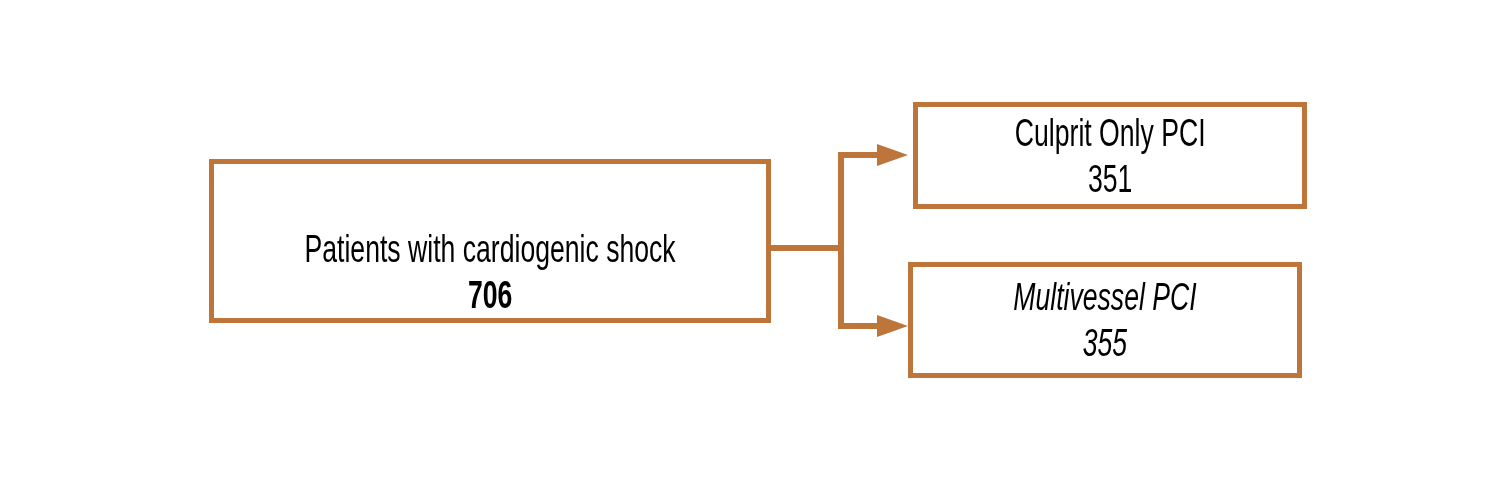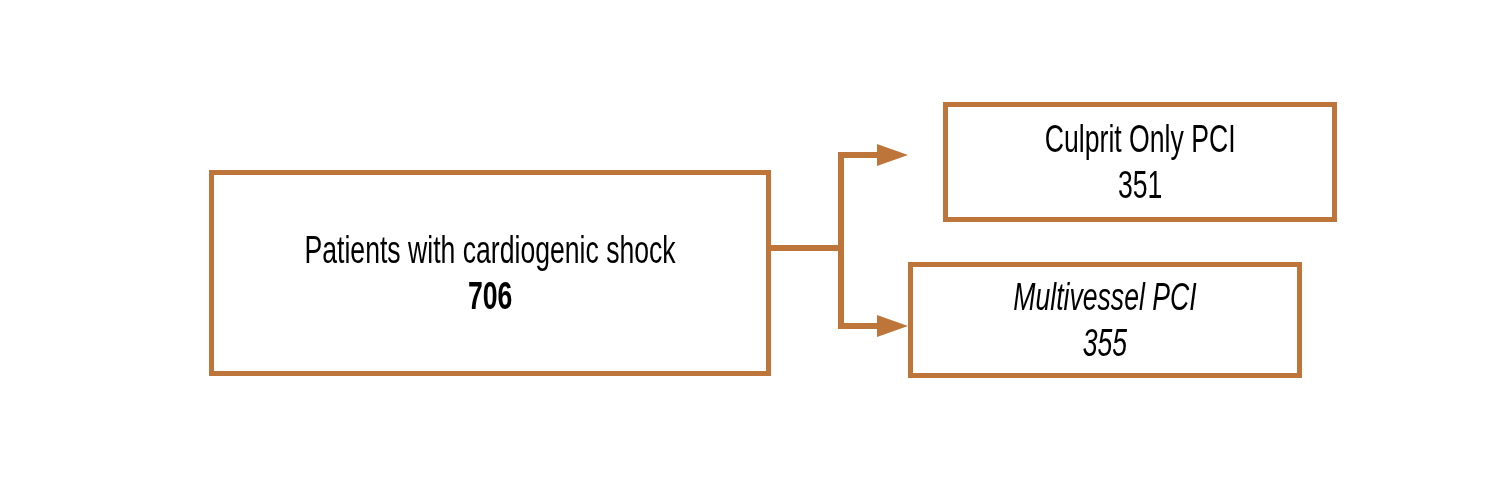--- a/index.html
+++ b/index.html
@@ -27,29 +27,30 @@
     position: absolute;
     box-sizing: border-box;
     border: 5px solid var(--accent, #BD7539);
     background: var(--background, #ffffff);
     display: flex;
     align-items: center;
     justify-content: center;
   }
   .node-root {
     left: 209px;
-    top: 170px;
+    top: 159px;
     width: 562px;
-    height: 206px;
+    height: 164px;
+    align-items: flex-end;
   }
   .node-branch-0 {
-    left: 943px;
+    left: 913px;
     top: 102px;
     width: 394px;
-    height: 120px;
+    height: 107px;
   }
   .node-branch-1 {
     left: 908px;
     top: 262px;
     width: 394px;
     height: 116px;
     font-style: italic;
   }
   .node-text {
     display: flex;

